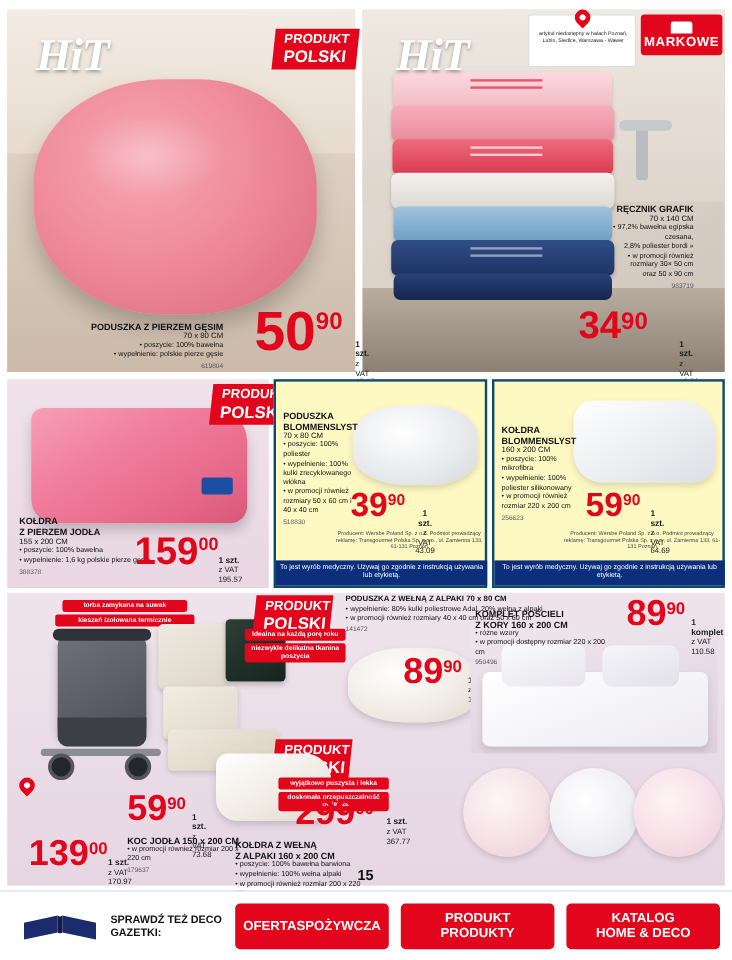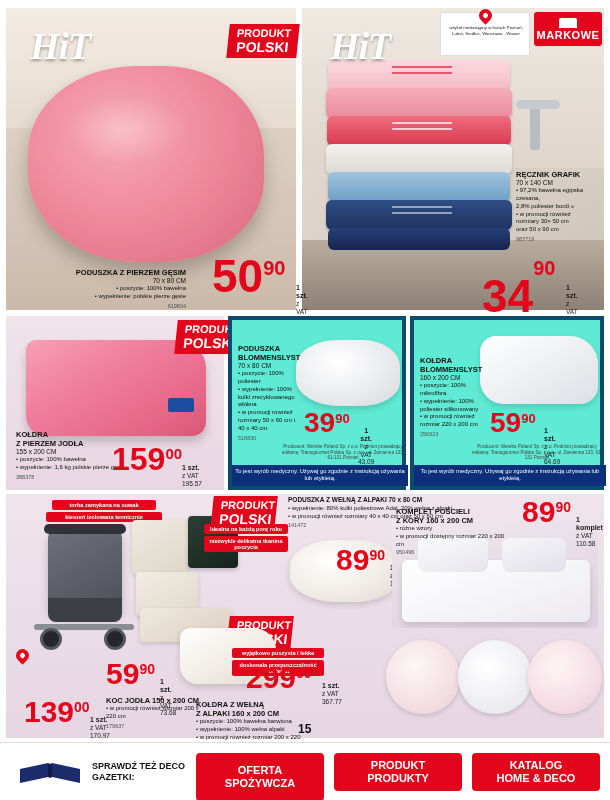--- a/index.html
+++ b/index.html
@@ -7,21 +7,21 @@
     width: 610px; height: 800px;
     font-family: "Liberation Sans", sans-serif;
     background: #ffffff;
     position: relative;
     overflow: hidden;
   }
   .page { position:relative; width:610px; height:800px; background:#fff; }
 
   
   .abs { position:absolute; }
-  .card { position:absolute; background:#5eead4; border:4px solid #0c4a6e; }
+  .card { position:absolute; background:#fef9c3; border:2px solid #0c4a6e; }
   .hit {
     font-family:"Liberation Serif", serif;
     font-style:italic; font-weight:bold; color:#fff;
     letter-spacing:-1px;
   }
   .produkt-polski {
     background:#e3051b; color:#fff; text-align:center;
     font-weight:bold; line-height:1.05; padding:4px 8px;
     font-size:11px;
   }
@@ -148,32 +148,32 @@
     <div class="code" style="margin-top:2px;">619804</div>
   </div>
   <div class="price-box" style="left:212px;top:258px;">
     <span class="price-main" style="font-size:46px;">50</span><span class="price-cents" style="font-size:20px;">90</span>
     <div style="position:absolute;left:84px;top:26px;">
       <div class="price-unit">1 szt.</div>
       <div class="price-vat">z VAT 40.47</div>
     </div>
   </div>
 
-  <div class="abs" style="left:516px;top:170px;width:86px;">
+  <div class="abs" style="left:492px;top:170px;width:86px;text-align:right;">
     <div class="desc-title">RĘCZNIK GRAFIK</div>
     <div class="desc-sub">70 x 140 CM</div>
     <div class="desc-li">• <span>97,2% bawełna egipska czesana,</span></div>
     <div class="desc-li"><span>2,8% poliester bordi »</span></div>
     <div class="desc-li">• <span>w promocji również</span></div>
     <div class="desc-li"><span>rozmiary 30× 50 cm</span></div>
     <div class="desc-li"><span>oraz 50 x 90 cm</span></div>
     <div class="code" style="margin-top:2px;">983719</div>
   </div>
   <div class="price-box" style="left:482px;top:258px;">
-    <span class="price-main" style="font-size:46px;margin-top:20px;">34</span><span class="price-cents" style="font-size:20px;">90</span>
+    <span class="price-main" style="font-size:32px;">34</span><span class="price-cents" style="font-size:20px;">90</span>
     <div style="position:absolute;left:84px;top:26px;">
       <div class="price-unit">1 szt.</div>
       <div class="price-vat">z VAT 42.93</div>
     </div>
   </div>
 
   <div class="abs" style="left:6px;top:316px;width:218px;height:174px;background:linear-gradient(180deg,#f0e3ea,#e8d7e2);"></div>
   <div class="abs" style="left:26px;top:340px;width:180px;height:96px;border-radius:10px 28px 14px 20px;
        background:linear-gradient(150deg,#f79fb5 0%,#ef7d9b 40%,#e96b8c 70%,#d9587a 100%);box-shadow:0 6px 10px rgba(0,0,0,.18);"></div>
   <div class="abs" style="left:168px;top:398px;width:26px;height:14px;background:#1b4ea0;border-radius:2px;"></div>
@@ -204,21 +204,21 @@
          background:radial-gradient(ellipse at 40% 34%,#ffffff,#e8e9ec 60%,#d5d7db 100%);box-shadow:0 3px 6px rgba(0,0,0,.15);"></div>
     <div style="position:absolute;left:6px;top:24px;width:58px;">
       <div class="desc-title">PODUSZKA</div>
       <div class="desc-title">BLOMMENSLYST</div>
       <div class="desc-sub">70 x 80 CM</div>
       <div class="desc-li">• <span>poszycie: 100% poliester</span></div>
       <div class="desc-li">• <span>wypełnienie: 100% kulki zrecyklowanego włókna</span></div>
       <div class="desc-li">• <span>w promocji również rozmiary 50 x 60 cm i 40 x 40 cm</span></div>
       <div class="code" style="margin-top:2px;">518830</div>
     </div>
-    <div class="price-box" style="left:72px;top:92px;text-align:center;">
+    <div class="price-box" style="left:62px;top:92px;text-align:center;">
       <span class="price-main" style="font-size:28px;">39</span><span class="price-cents" style="font-size:13px;">90</span>
       <div style="position:absolute;left:54px;top:15px;">
         <div class="price-unit">1 szt.</div>
         <div class="price-vat">z VAT 43.09</div>
       </div>
     </div>
     <div class="producer abs" style="left:48px;top:124px;width:126px;">Producent: Wersbe Poland Sp. z o.o. Podmiot prowadzący reklamę: Transgourmet Polska Sp. z o.o., ul. Zamienna 133, 61-131 Poznań</div>
     <div class="medical-note abs" style="left:0;bottom:0;width:176px;">To jest wyrób medyczny. Używaj go zgodnie z instrukcją używania lub etykietą.</div>
   </div>
 
@@ -366,21 +366,21 @@
   <div class="bottombar">
     <div class="abs" style="left:18px;top:14px;width:64px;height:32px;">
       <svg width="64" height="32" viewBox="0 0 64 32">
         <path d="M2 26 L30 20 L30 6 L2 12 Z" fill="#1b2b6b"></path>
         <path d="M62 26 L34 20 L34 6 L62 12 Z" fill="#1b2b6b"></path>
         <path d="M30 20 L32 21 L34 20 L34 6 L32 7 L30 6 Z" fill="#0f1c4c"></path>
       </svg>
     </div>
     <div class="abs" style="left:92px;top:18px;width:96px;font-size:9px;font-weight:bold;color:#111;line-height:1.25;">SPRAWDŹ TEŻ DECO GAZETKI:</div>
 
-    <div class="btn-red abs" style="left:196px;top:10px;width:128px;height:48px;flex-direction:column;">
+    <div class="btn-red abs" style="left:196px;top:10px;width:128px;height:38px;flex-direction:row;">
       <div>OFERTA</div>
       <div>SPOŻYWCZA</div>
     </div>
     <div class="btn-red abs" style="left:334px;top:10px;width:128px;height:38px;flex-direction:column;">
       <div>PRODUKT</div>
       <div>PRODUKTY</div>
     </div>
     <div class="btn-red abs" style="left:472px;top:10px;width:128px;height:38px;flex-direction:column;">
       <div>KATALOG</div>
       <div>HOME &amp; DECO</div>

